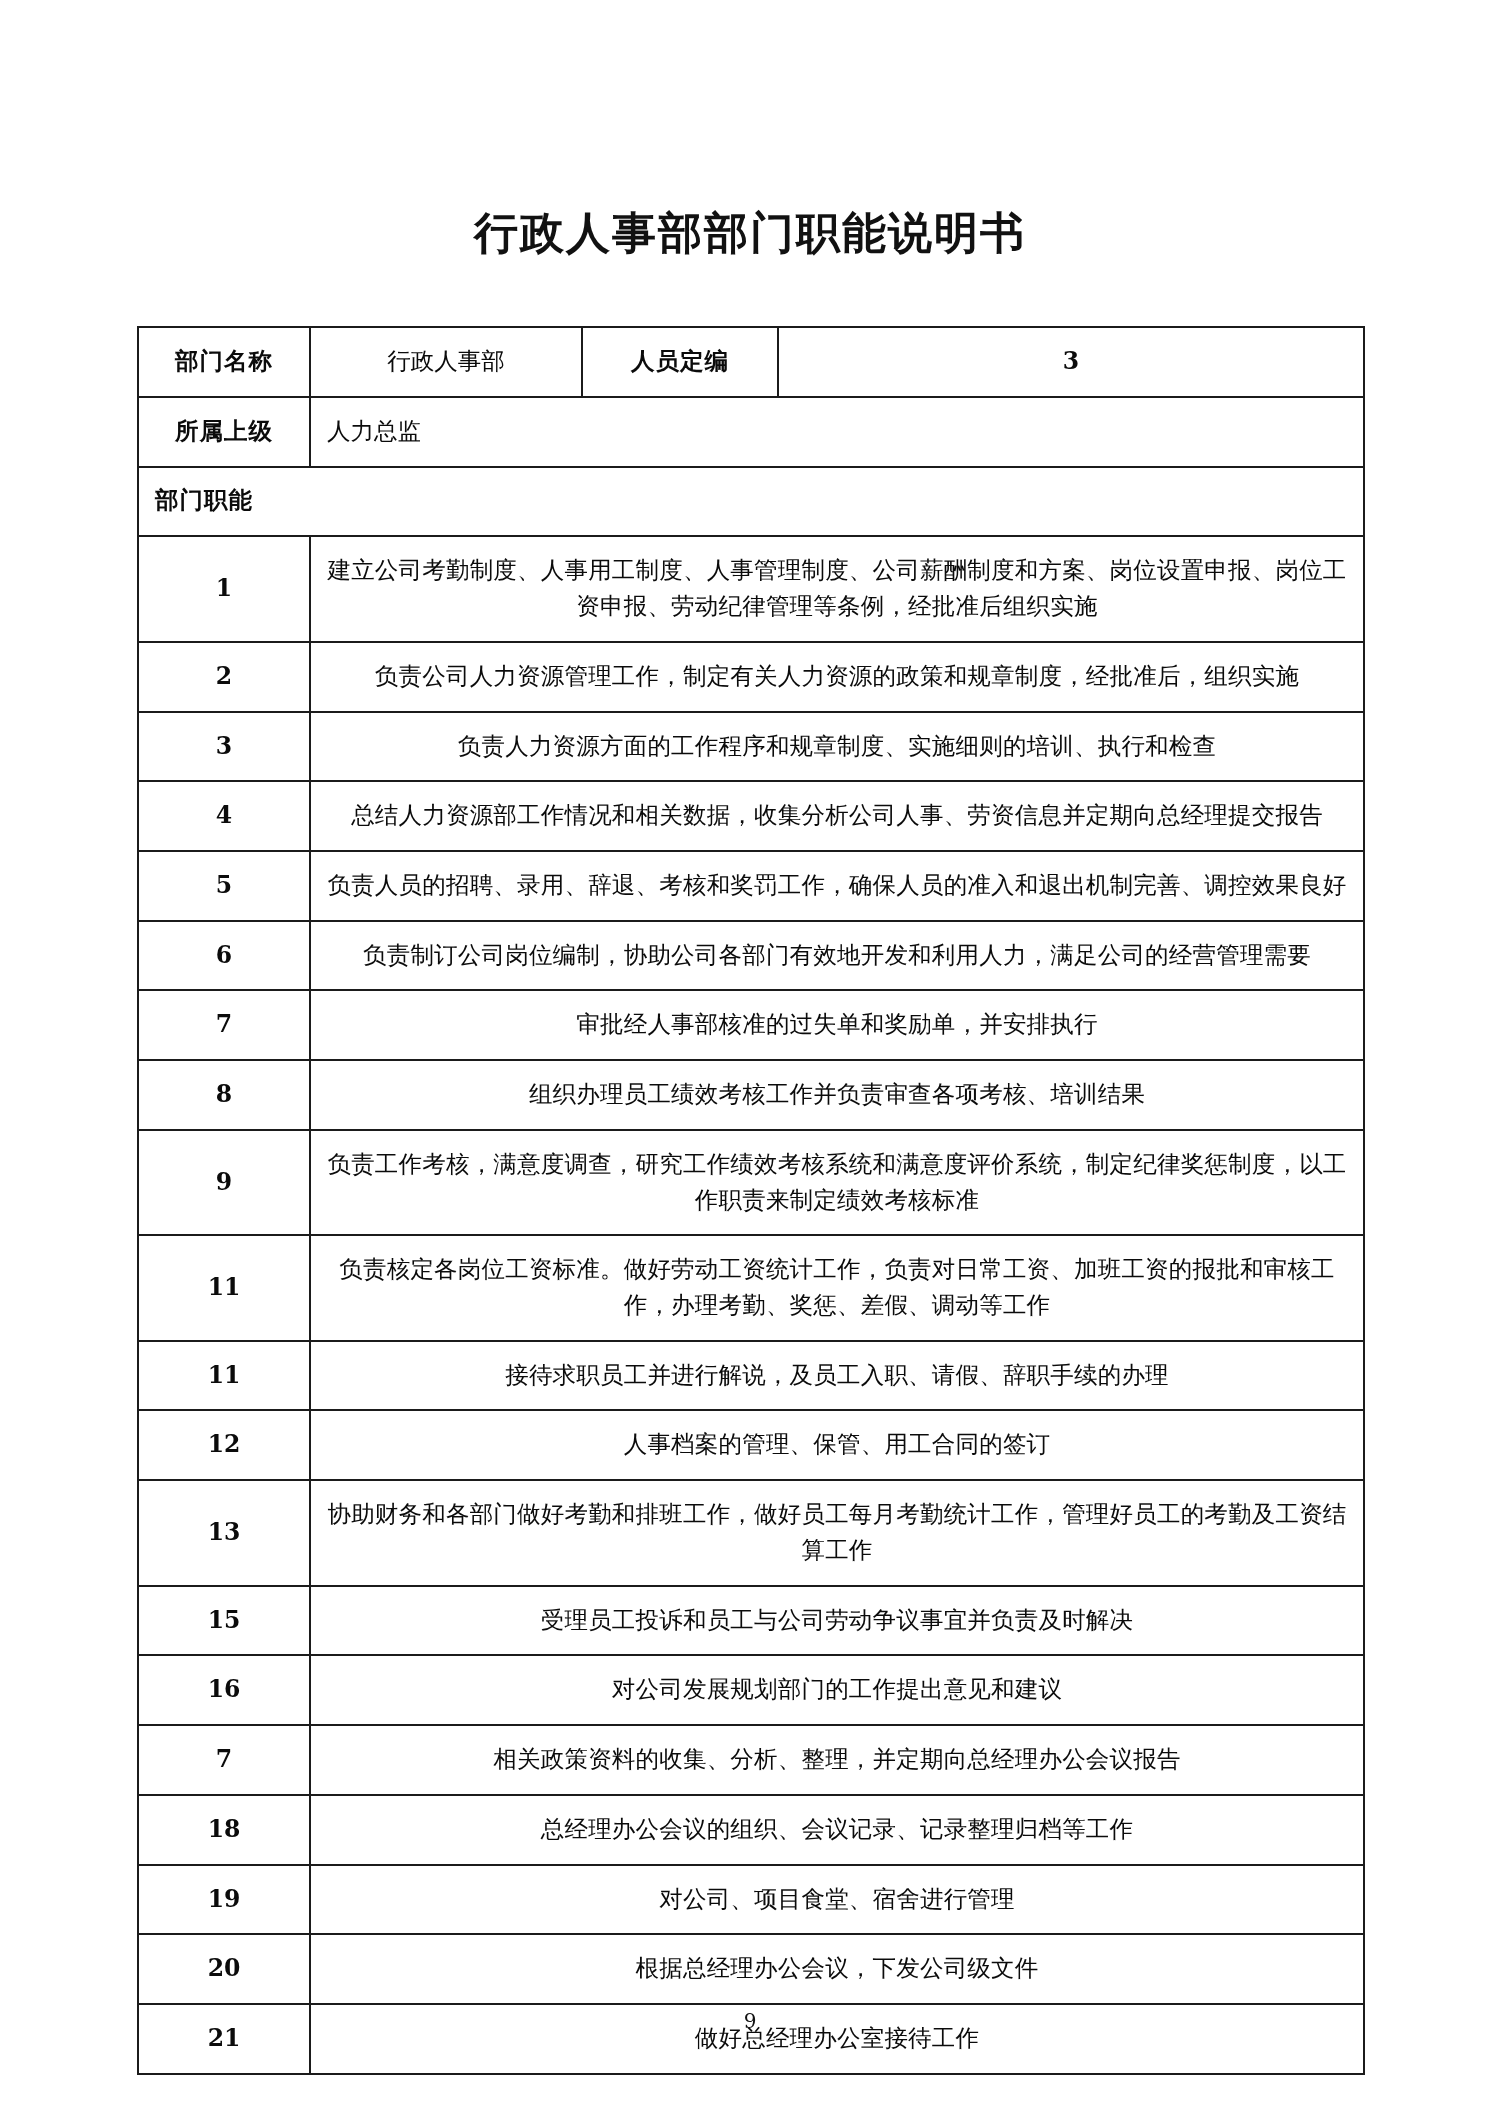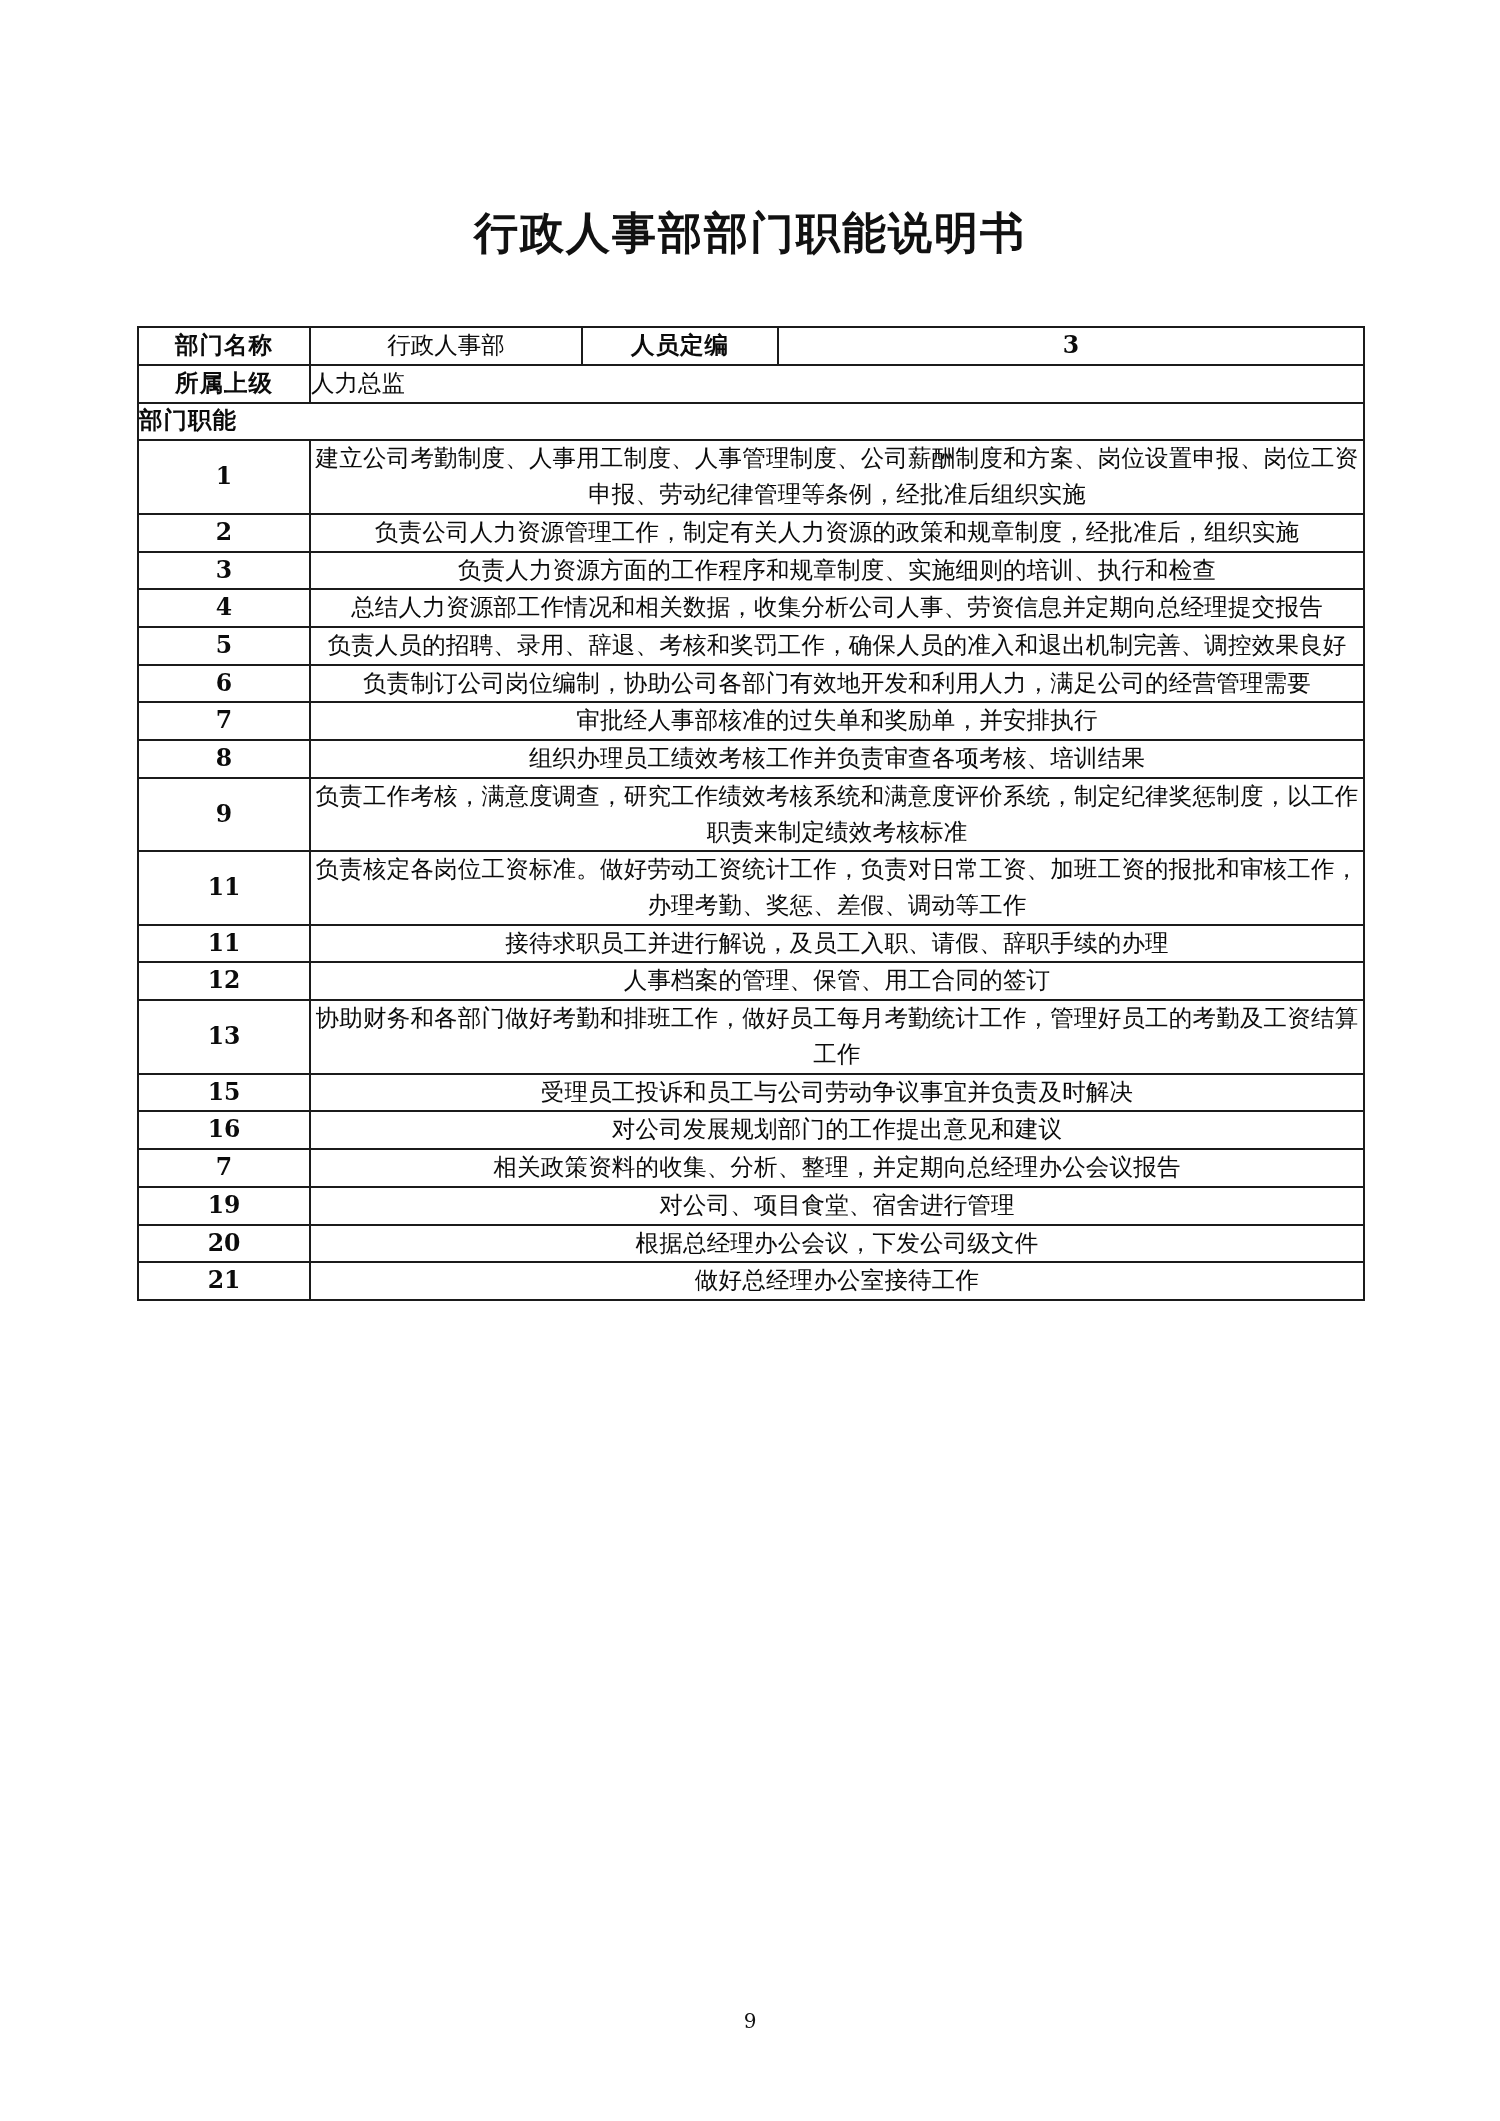--- a/index.html
+++ b/index.html
@@ -37,21 +37,21 @@
     margin-top: 66px;
     width: 1226px;
   }
   table.doc-table {
     width: 100%;
     border-collapse: collapse;
     table-layout: fixed;
   }
   table.doc-table td {
     border: 2px solid #1b1b1b;
-    padding: 0;
+    padding: 16px;
     vertical-align: middle;
     font-size: 23.5px;
     line-height: 1.52;
     color: #0b0b0b;
   }
   
   col.c-label { width: 172px; }
   col.c-mid   { width: 272px; }
   col.c-lab2  { width: 196px; }
   col.c-rest  { width: 586px; }
@@ -205,20 +205,24 @@
           </tr>
           <tr>
             <td class="idx">16</td>
             <td class="duty" colspan="3">对公司发展规划部门的工作提出意见和建议</td>
           </tr>
           <tr>
             <td class="idx">7</td>
             <td class="duty" colspan="3">相关政策资料的收集、分析、整理，并定期向总经理办公会议报告</td>
           </tr>
           <tr>
+            <td class="idx">18</td>
+            <td class="duty" colspan="3">总经理办公会议的组织、会议记录、记录整理归档等工作</td>
+          </tr>
+          <tr>
             <td class="idx">19</td>
             <td class="duty" colspan="3">对公司、项目食堂、宿舍进行管理</td>
           </tr>
           <tr>
             <td class="idx">20</td>
             <td class="duty" colspan="3">根据总经理办公会议，下发公司级文件</td>
           </tr>
           <tr>
             <td class="idx">21</td>
             <td class="duty" colspan="3">做好总经理办公室接待工作</td>

